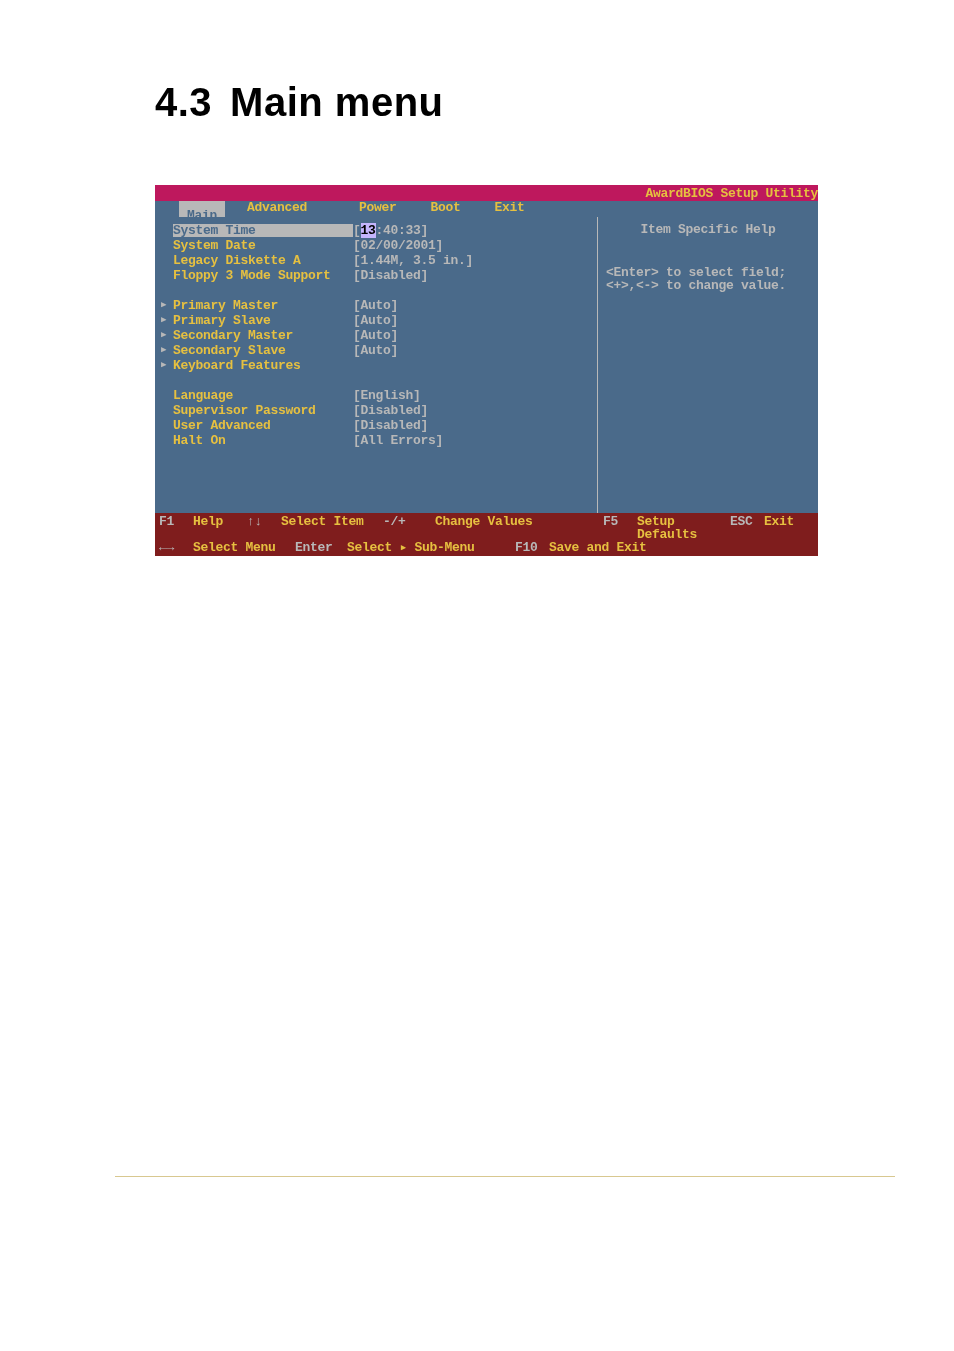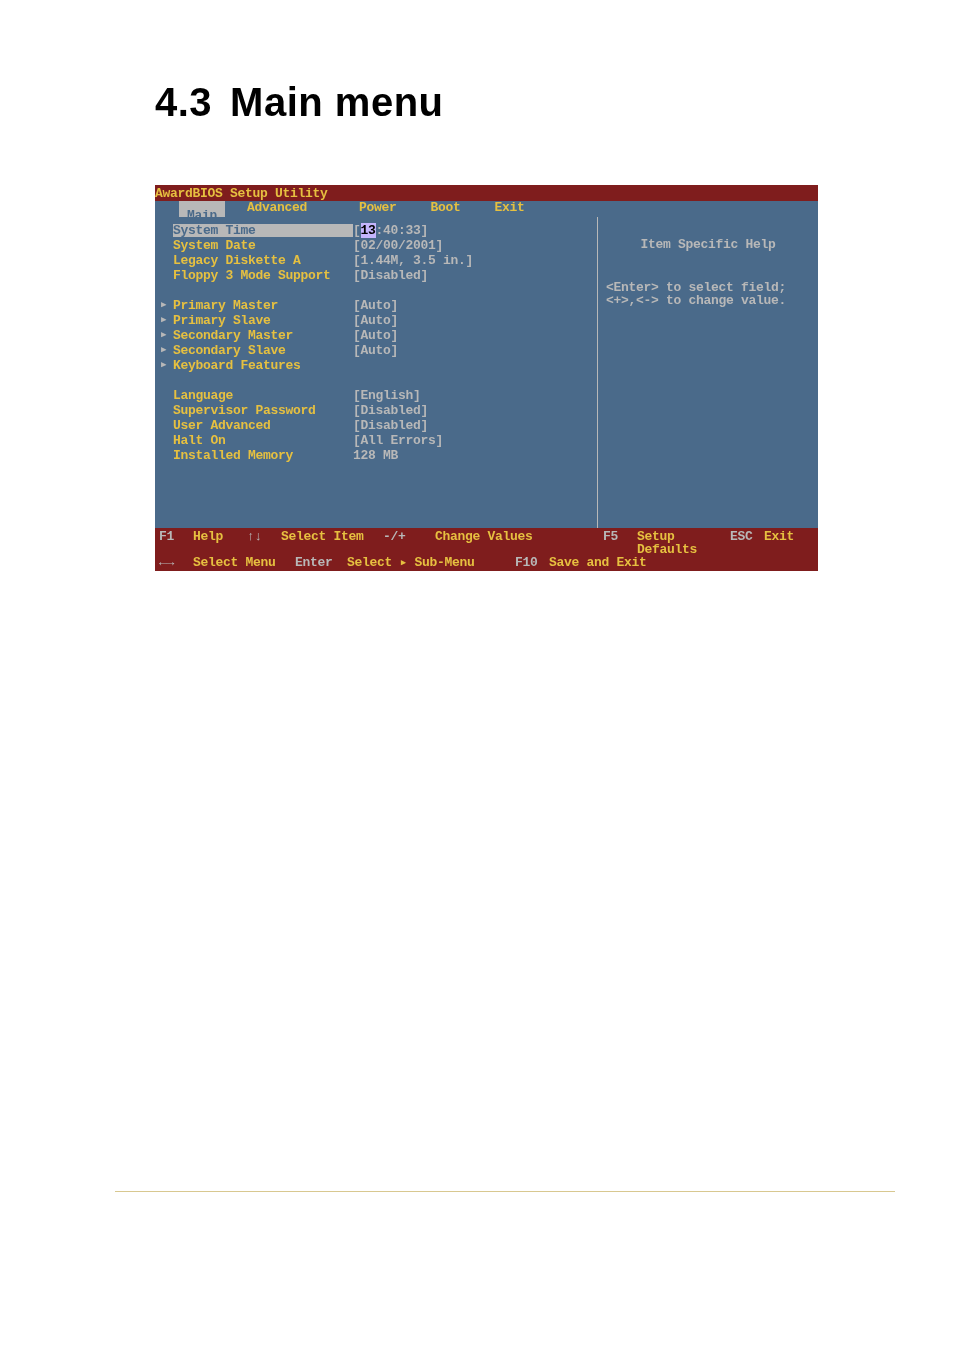--- a/index.html
+++ b/index.html
@@ -25,23 +25,23 @@
   .bios-window {
     width: 663px;
     font-family: "Courier New", monospace;
     font-size: 13px;
     line-height: 1.0;
     font-weight: bold;
     font-stretch: condensed;
     letter-spacing: -0.3px;
   }
   .bios-title {
-    background: #7f1d1d;
-    color: #e6c040;
-    text-align: left;
+    background: #be185d;
+    color: #e6c040;
+    text-align: right;
     padding: 2px 0 0 0;
     height: 14px;
   }
   .bios-menubar {
     background: #4a6a8a;
     color: #e6c040;
     padding: 0 4px 2px 4px;
     height: 14px;
     display: flex;
   }
@@ -94,21 +94,20 @@
   }
   .item-value.selected .cursor {
     background: #c4b5fd;
     color: #000;
   }
   .help-title {
     color: #b8b8b8;
     text-align: center;
     margin-bottom: 14px;
     height: 14px;
-    margin-top: 15px;
   }
   .help-text {
     color: #b8b8b8;
   }
   .bios-footer {
     background: #7f1d1d;
     color: #b8b8b8;
     padding: 2px 0 2px 4px;
     display: flex;
     flex-wrap: wrap;
@@ -224,25 +223,20 @@
         <div class="item-row">
           <span class="item-marker"></span>
           <span class="item-label">User Advanced</span>
           <span class="item-value">[Disabled]</span>
         </div>
         <div class="item-row">
           <span class="item-marker"></span>
           <span class="item-label">Halt On</span>
           <span class="item-value">[All Errors]</span>
         </div>
-        <div class="item-row">
-          <span class="item-marker"></span>
-          <span class="item-label">Installed Memory</span>
-          <span class="item-value">128 MB</span>
-        </div>
 
         <div class="spacer-row"></div>
         <div class="spacer-row"></div>
         <div class="spacer-row"></div>
       </div>
       <div class="bios-right">
         <div class="help-title">Item Specific Help</div>
         <div class="spacer-row"></div>
         <div class="help-text">&lt;Enter&gt; to select field;</div>
         <div class="help-text">&lt;+&gt;,&lt;-&gt; to change value.</div>

